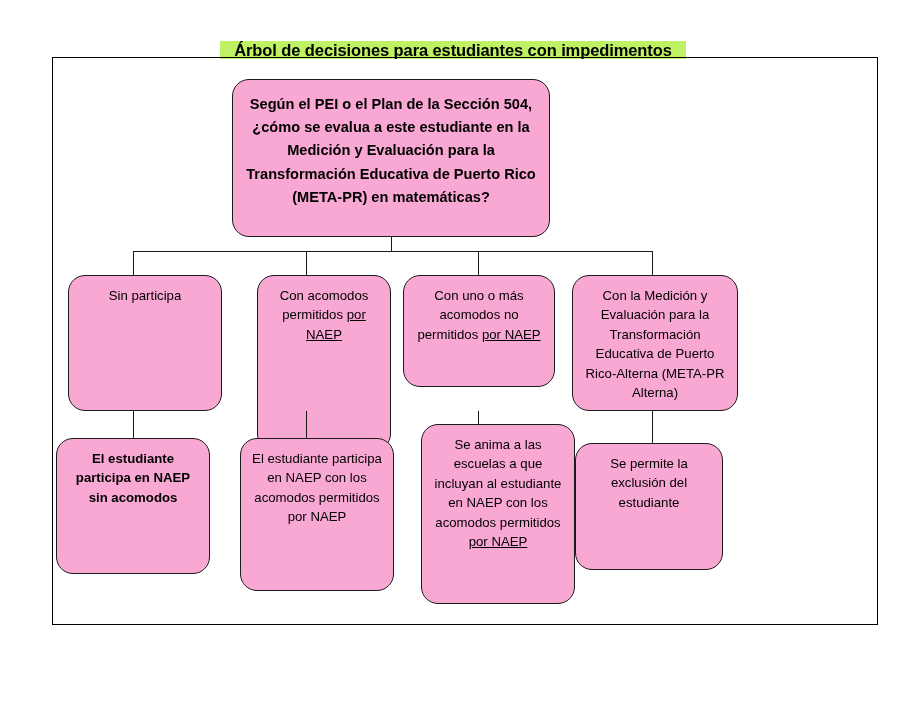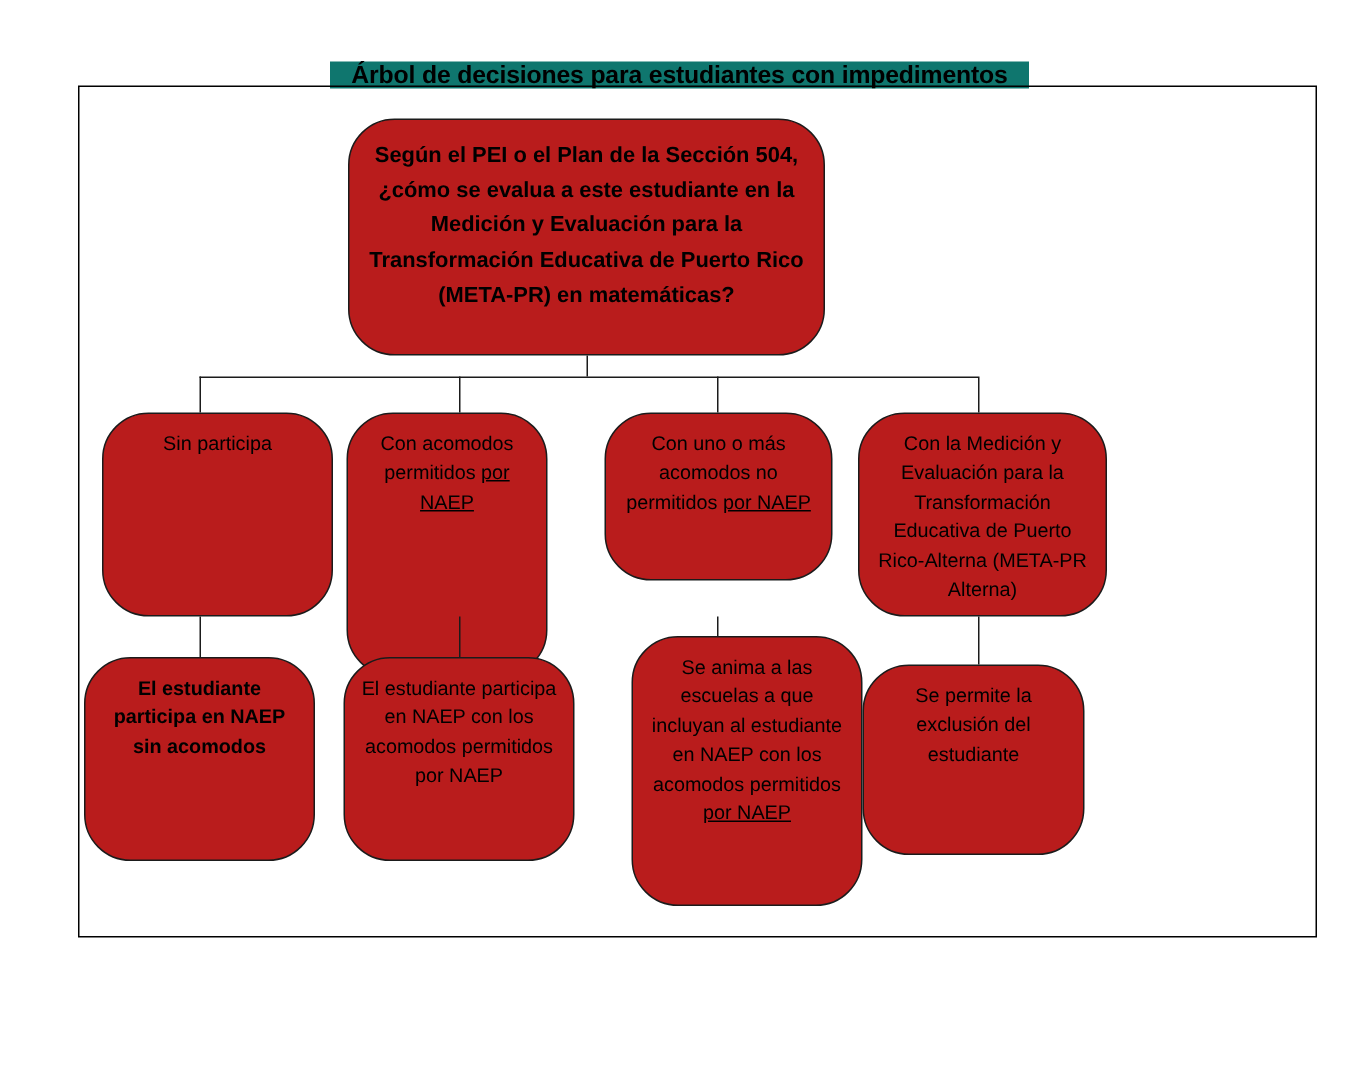--- a/index.html
+++ b/index.html
@@ -37,31 +37,31 @@
     font-size: 16.5px;
     font-weight: bold;
     letter-spacing: -0.1px;
     line-height: 20px;
     padding-top: 40px;
     background: transparent;
     pointer-events: none;
     white-space: nowrap;
   }
   #frame-title span.title-inner {
-    background: #0f766e;
+    background: #bef264;
     padding: 0 14px;
   }
 
   
   .node {
     position: absolute;
     box-sizing: border-box;
     border: 1.4px solid #1b1b1b;
-    border-radius: 31px;
-    background: #b91c1c;
+    border-radius: 17px;
+    background: #f9a8d4;
     text-align: center;
     color: #000000;
   }
   .node .node-text {
     display: block;
     padding: 10px 9px 0 9px;
     font-size: 13.2px;
     line-height: 19.4px;
     white-space: pre-line;
   }
@@ -112,42 +112,42 @@
 
 <div class="conn-v" style="left:133px; top:251px; height:24px;"></div>
 <div class="conn-v" style="left:306px; top:251px; height:24px;"></div>
 <div class="conn-v" style="left:478px; top:251px; height:24px;"></div>
 <div class="conn-v" style="left:652px; top:251px; height:24px;"></div>
 
 <div class="node" style="left:68px; top:275px; width:154px; height:136px;">
   <span class="node-text">Sin participa</span>
 </div>
 
-<div class="node" style="left:231px; top:275px; width:134px; height:176px;">
+<div class="node" style="left:257px; top:275px; width:134px; height:176px;">
   <span class="node-text">Con acomodos permitidos <span class="u">por NAEP</span></span>
 </div>
 
 <div class="node" style="left:403px; top:275px; width:152px; height:112px;">
   <span class="node-text">Con uno o más acomodos no permitidos <span class="u">por NAEP</span></span>
 </div>
 
 <div class="node" style="left:572px; top:275px; width:166px; height:136px;">
   <span class="node-text">Con la Medición y Evaluación para la Transformación Educativa de Puerto Rico-Alterna (META-PR Alterna)</span>
 </div>
 
 <div class="conn-v" style="left:133px; top:411px; height:27px;"></div>
 <div class="conn-v" style="left:306px; top:411px; height:27px;"></div>
 <div class="conn-v" style="left:478px; top:411px; height:27px;"></div>
 <div class="conn-v" style="left:652px; top:411px; height:32px;"></div>
 
 <div class="node" style="left:56px; top:438px; width:154px; height:136px;font-weight:bold;">
   <span class="node-text">El estudiante participa en NAEP sin acomodos</span>
 </div>
 
-<div class="node" style="left:229px; top:438px; width:154px; height:136px;">
+<div class="node" style="left:240px; top:438px; width:154px; height:153px;">
   <span class="node-text">El estudiante participa en NAEP con los acomodos permitidos por NAEP</span>
 </div>
 
 <div class="node" style="left:401px; top:424px; width:154px; height:180px;margin-left:20px;">
   <span class="node-text">Se anima a las escuelas a que incluyan al estudiante en NAEP con los acomodos permitidos <span class="u">por NAEP</span></span>
 </div>
 
 <div class="node" style="left:575px; top:443px; width:148px; height:127px;">
   <span class="node-text">Se permite la exclusión del estudiante</span>
 </div>

